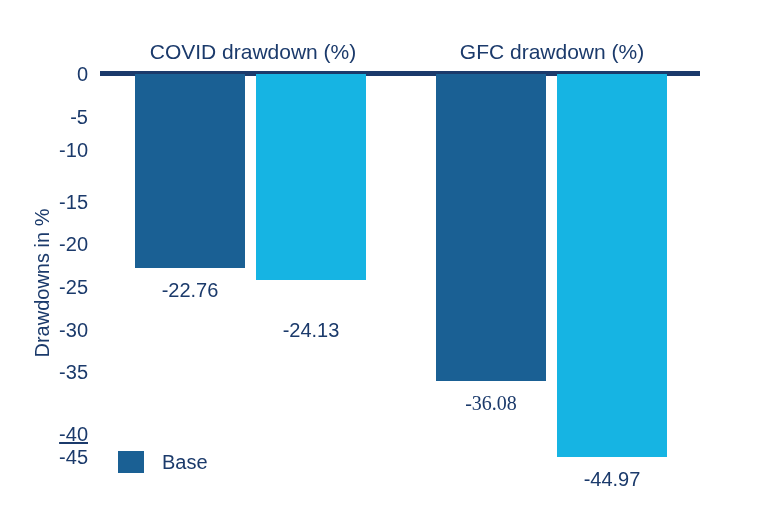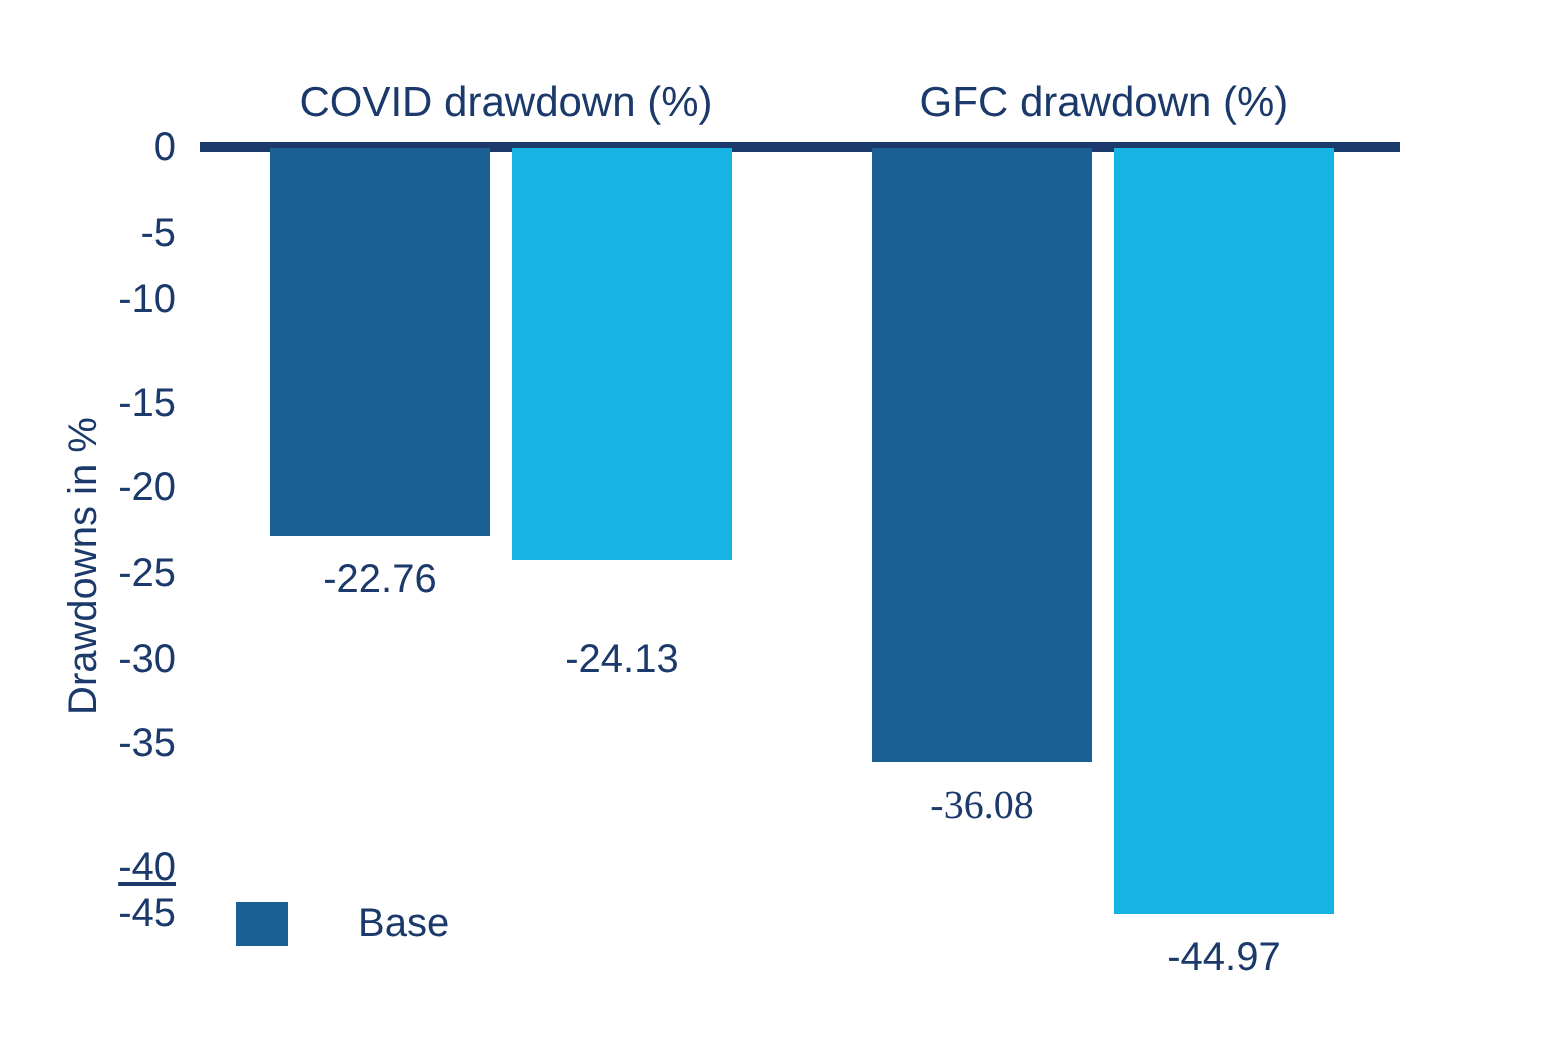--- a/index.html
+++ b/index.html
@@ -105,21 +105,21 @@
     height: 28px;
   }
   .legend-swatch {
     width: 26px;
     height: 22px;
     flex: 0 0 auto;
   }
   .legend-label {
     font-size: 20px;
     color: #1b3a6b;
-    margin-left: 35px;
+    margin-left: 18px;
     line-height: 1;
     white-space: nowrap;
   }
 </style>
 </head>
 <body>
 
 <div id="chart-root">
 
 

